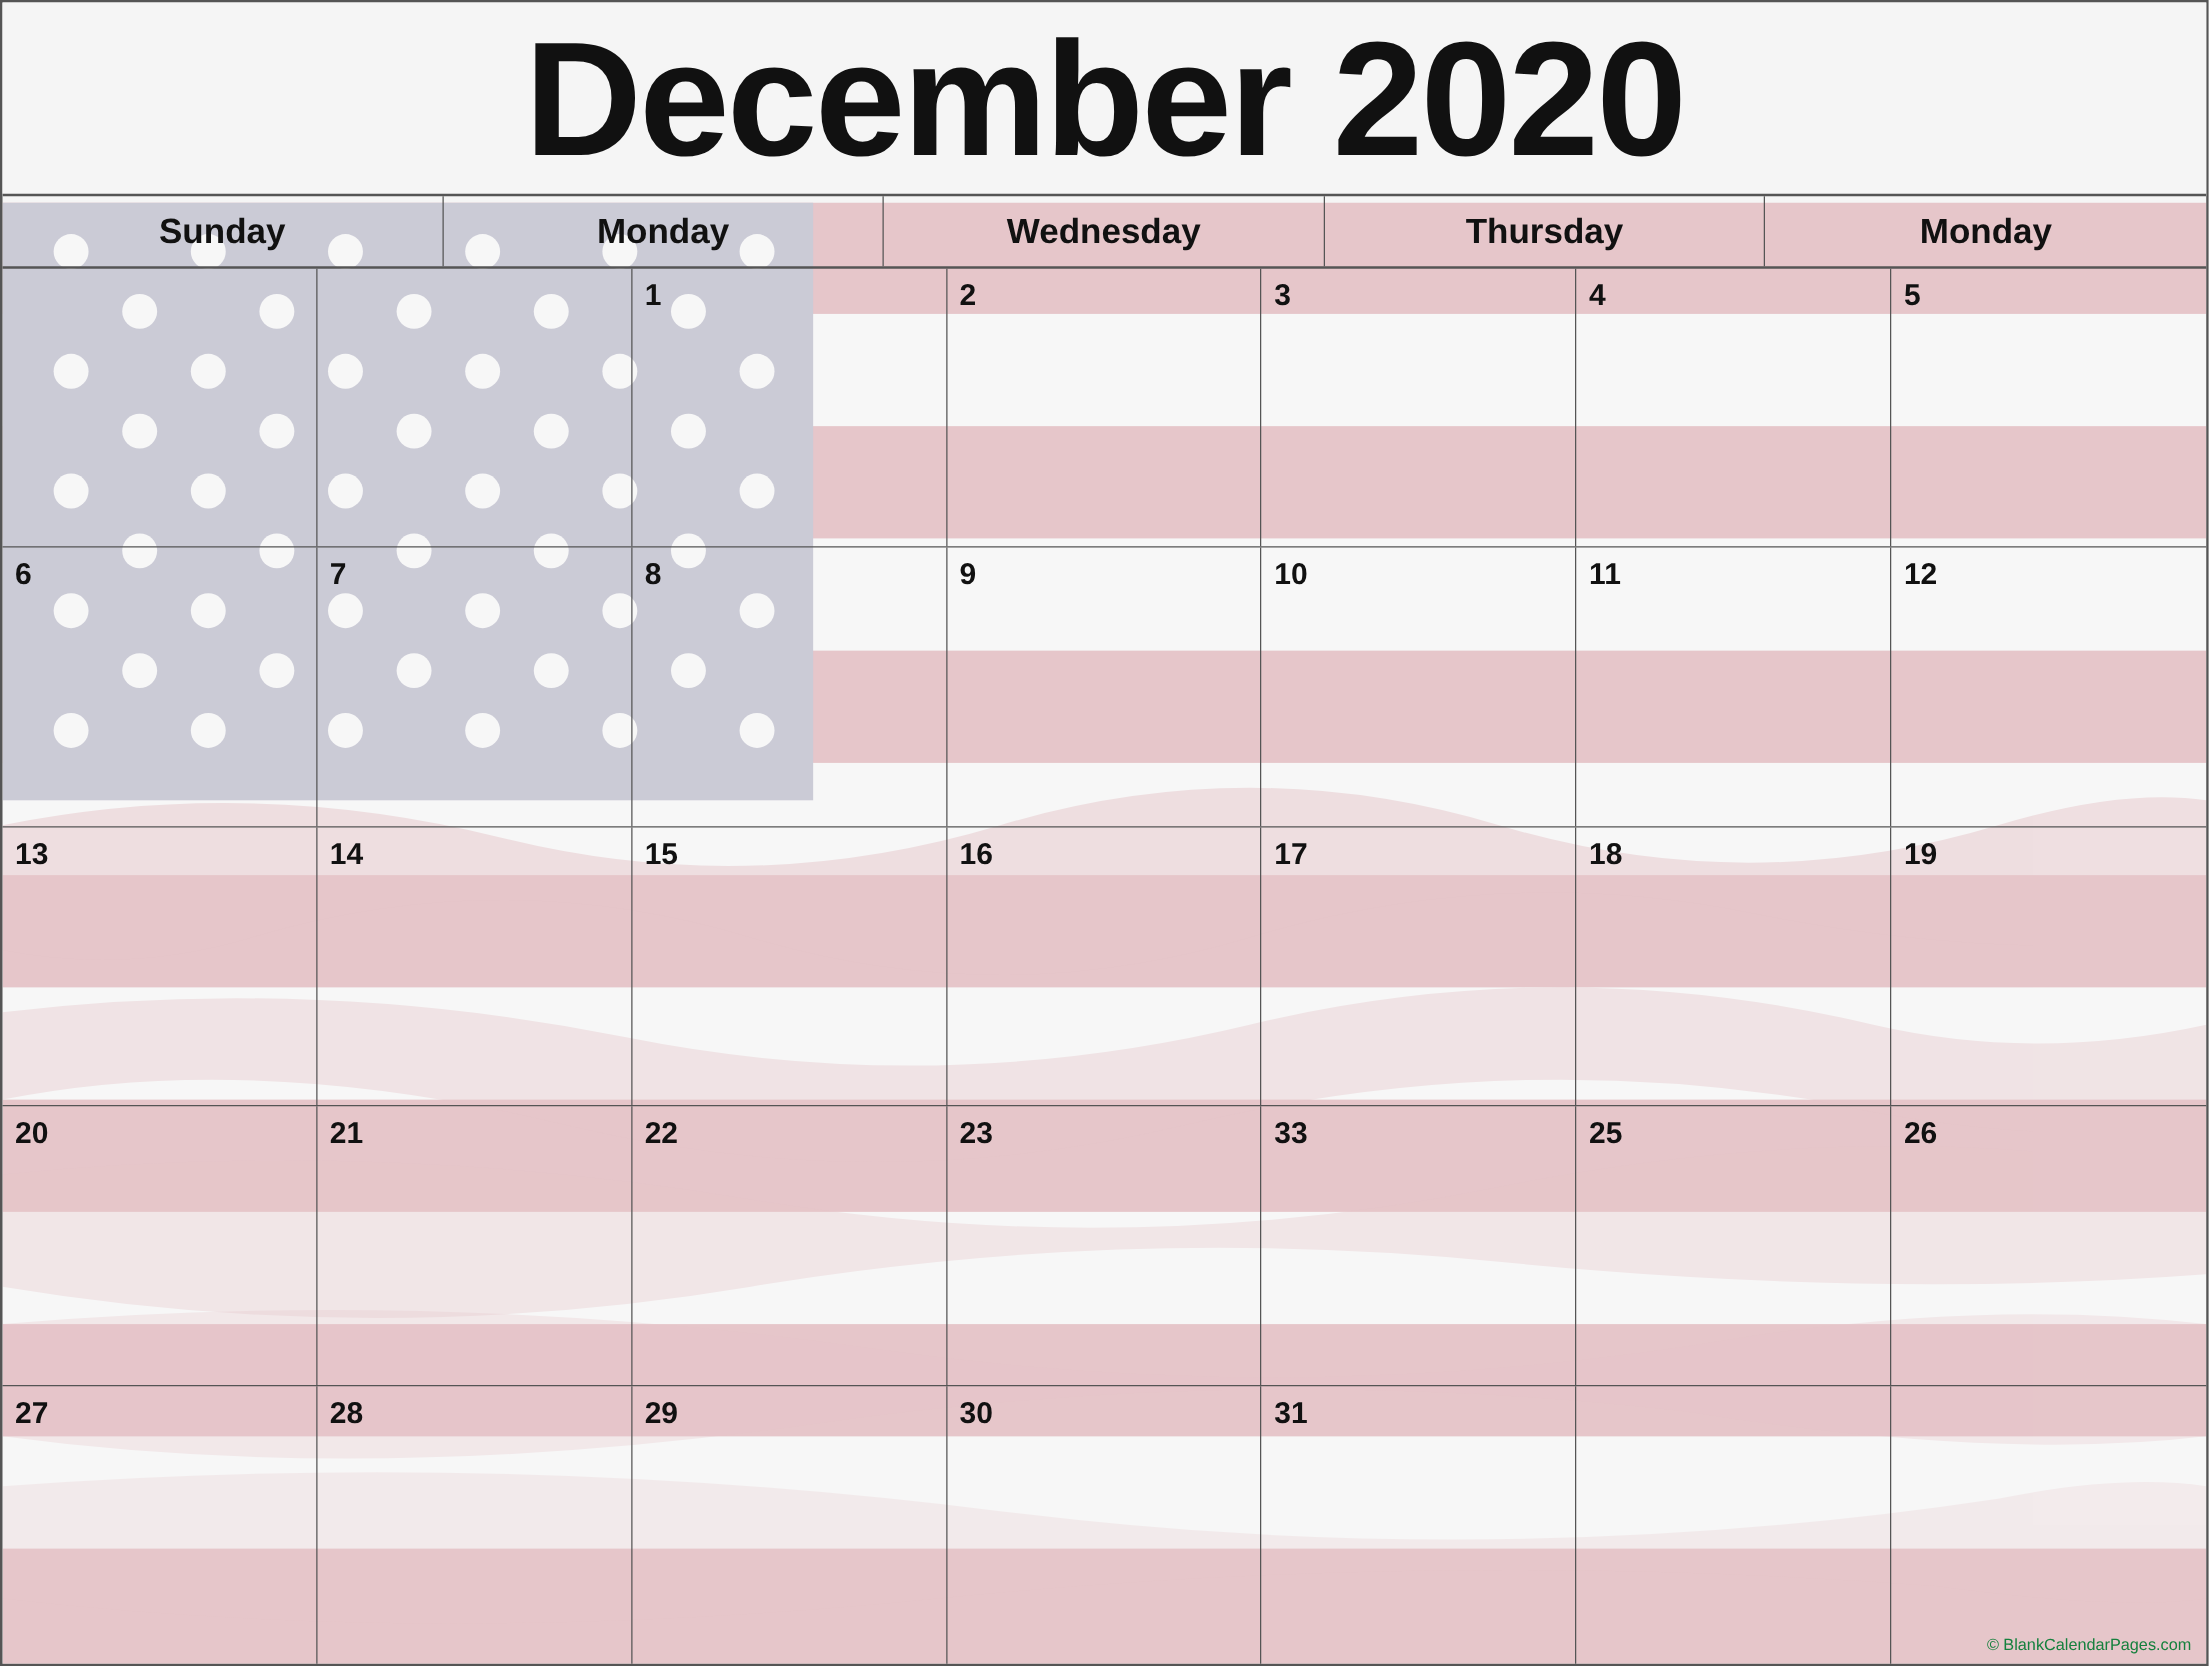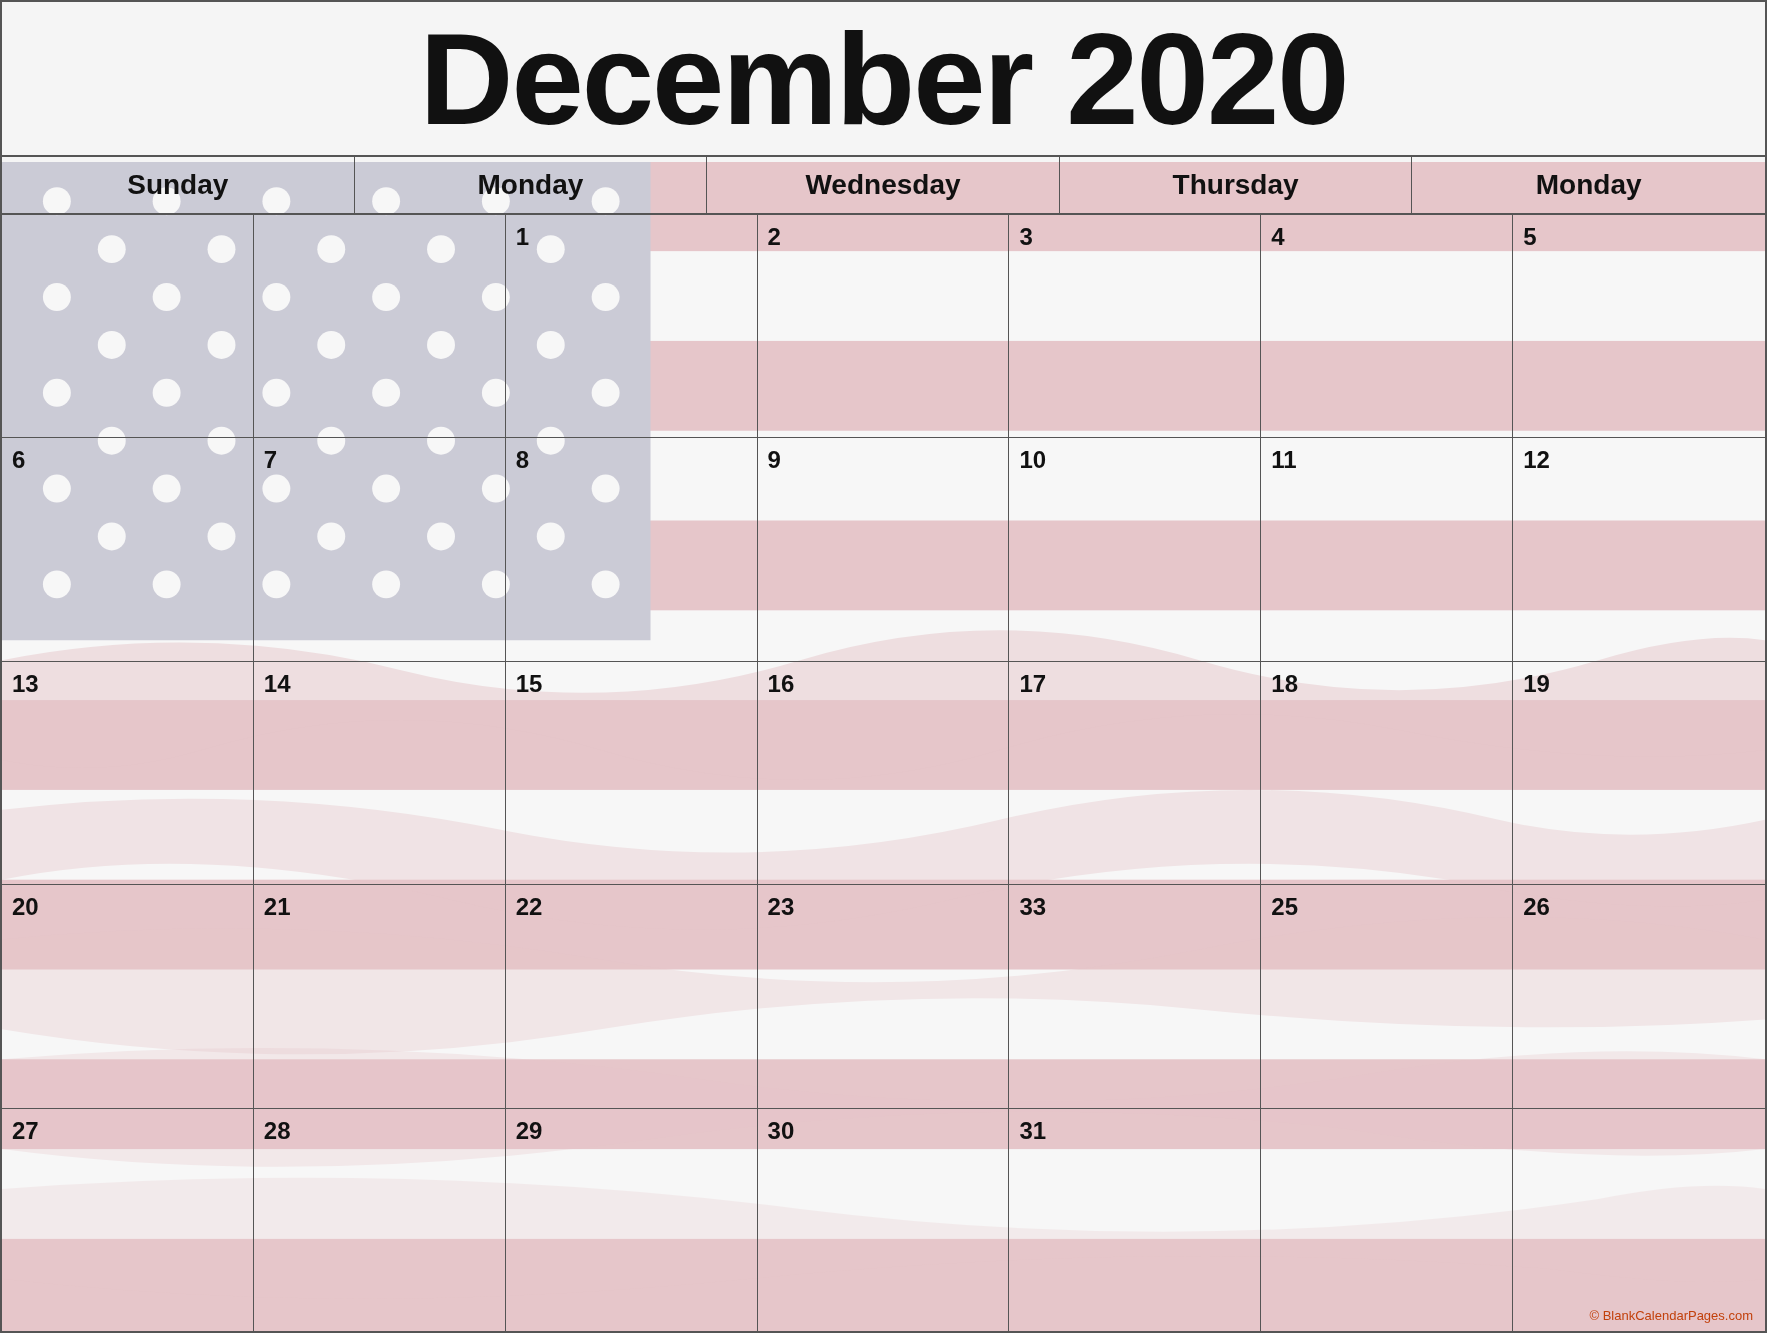--- a/index.html
+++ b/index.html
@@ -125,21 +125,21 @@
 
     .day-cell.empty .day-number {
       visibility: hidden;
     }
 
     .watermark {
       position: absolute;
       bottom: 8px;
       right: 12px;
       font-size: 13px;
-      color: #c2410c;
+      color: #15803d;
       z-index: 2;
     }
   </style>
 </head>
 <body>
 
 <div class="calendar-container">
 
   <div class="flag-bg">
     <svg viewBox="0 0 1767 1173" preserveAspectRatio="xMidYMid slice" xmlns="http://www.w3.org/2000/svg">

